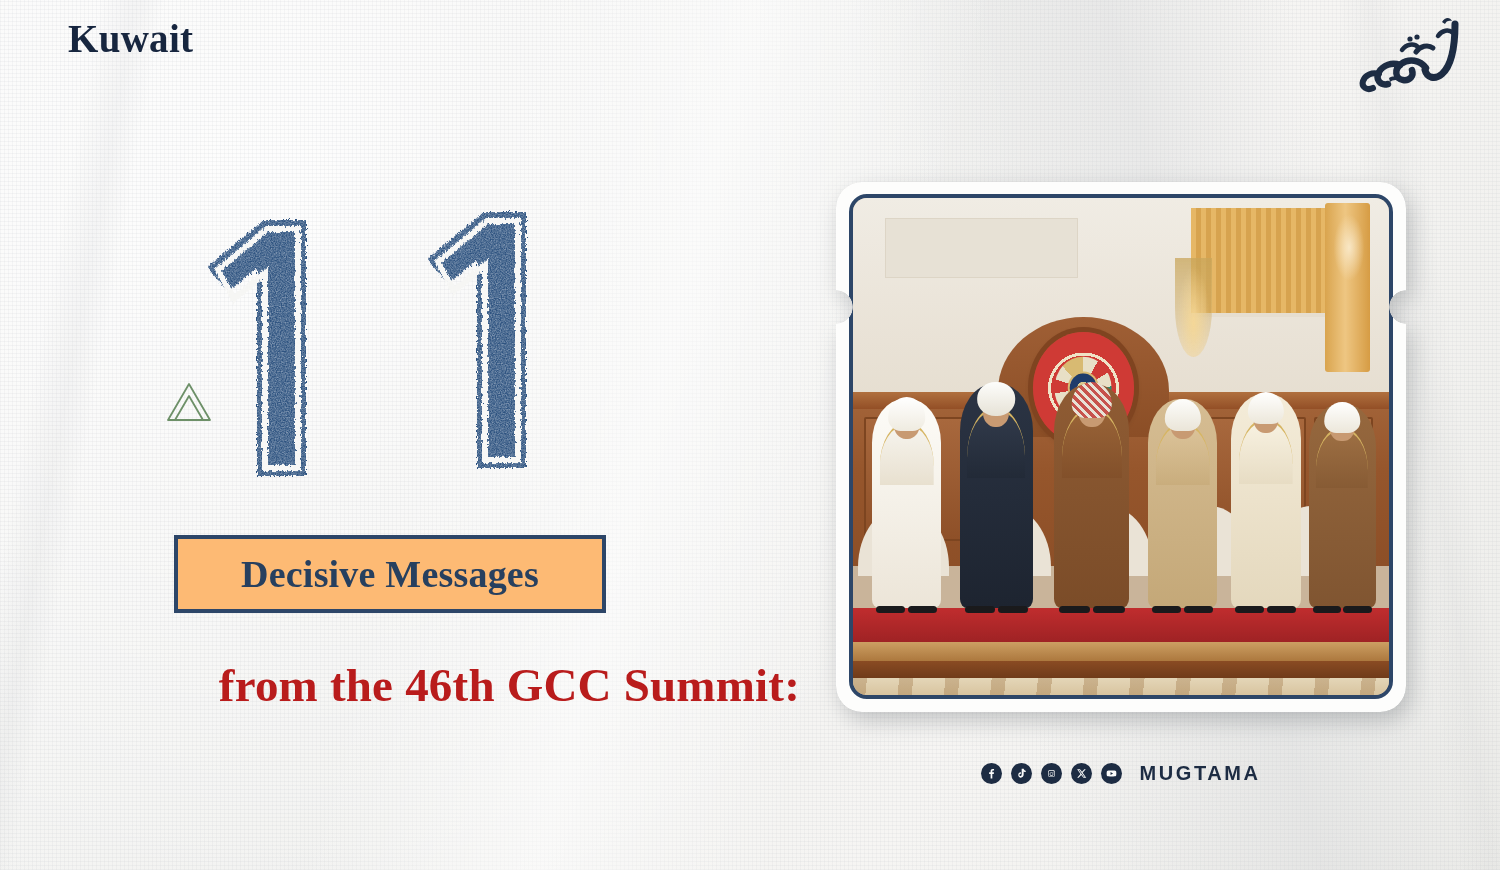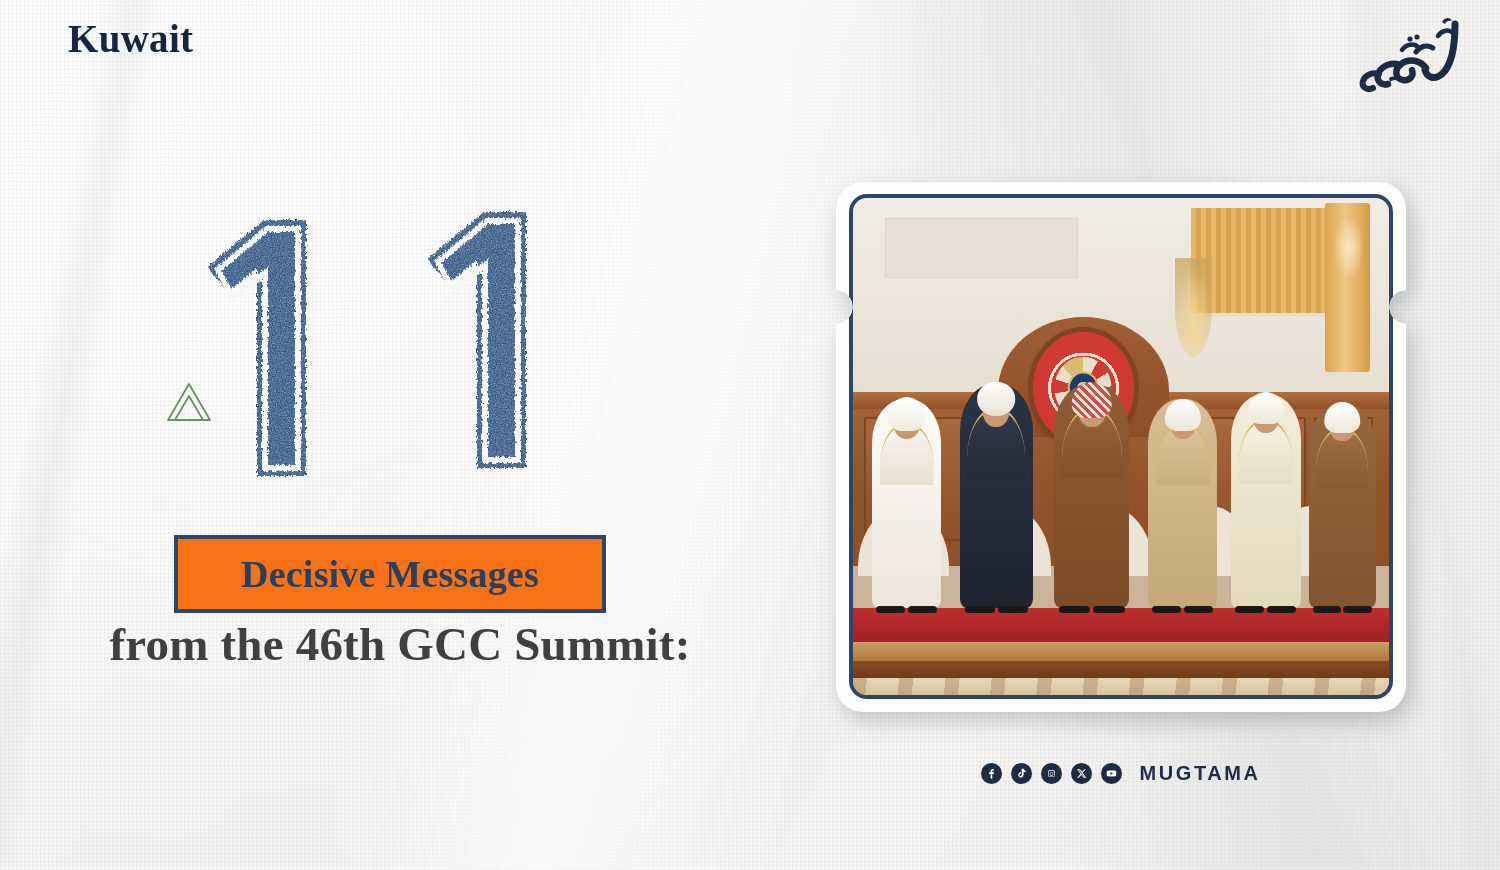--- a/index.html
+++ b/index.html
@@ -60,32 +60,32 @@
   #triangle-mark{
     left:163px; top:378px; width:52px; height:52px;
   }
   #triangle-mark svg{ width:100%; height:100%; display:block; }
 
   
   #headline-box{
     left:174px; top:535px;
     width:432px; height:78px;
     border:4px solid #2d4668;
-    background:#f97316;
+    background:#fdba74;
     display:flex; align-items:center; justify-content:center;
   }
   #headline-text{
     font-size:38px; font-weight:700; color:#27405f;
     letter-spacing:.2px; white-space:nowrap;
   }
 
   
   #subtitle{
-    left:0px; top:609px; width:800px;
-    text-align:center; color:#404040;
+    left:0px; top:650px; width:800px;
+    text-align:right; color:#b91c1c;
   }
   #subtitle .line{
     font-size:47px; font-weight:700; line-height:70px;
     letter-spacing:.2px; white-space:nowrap;
   }
 
   
   #photo-card{
     left:836px; top:182px; width:570px; height:530px;
     z-index:6;

